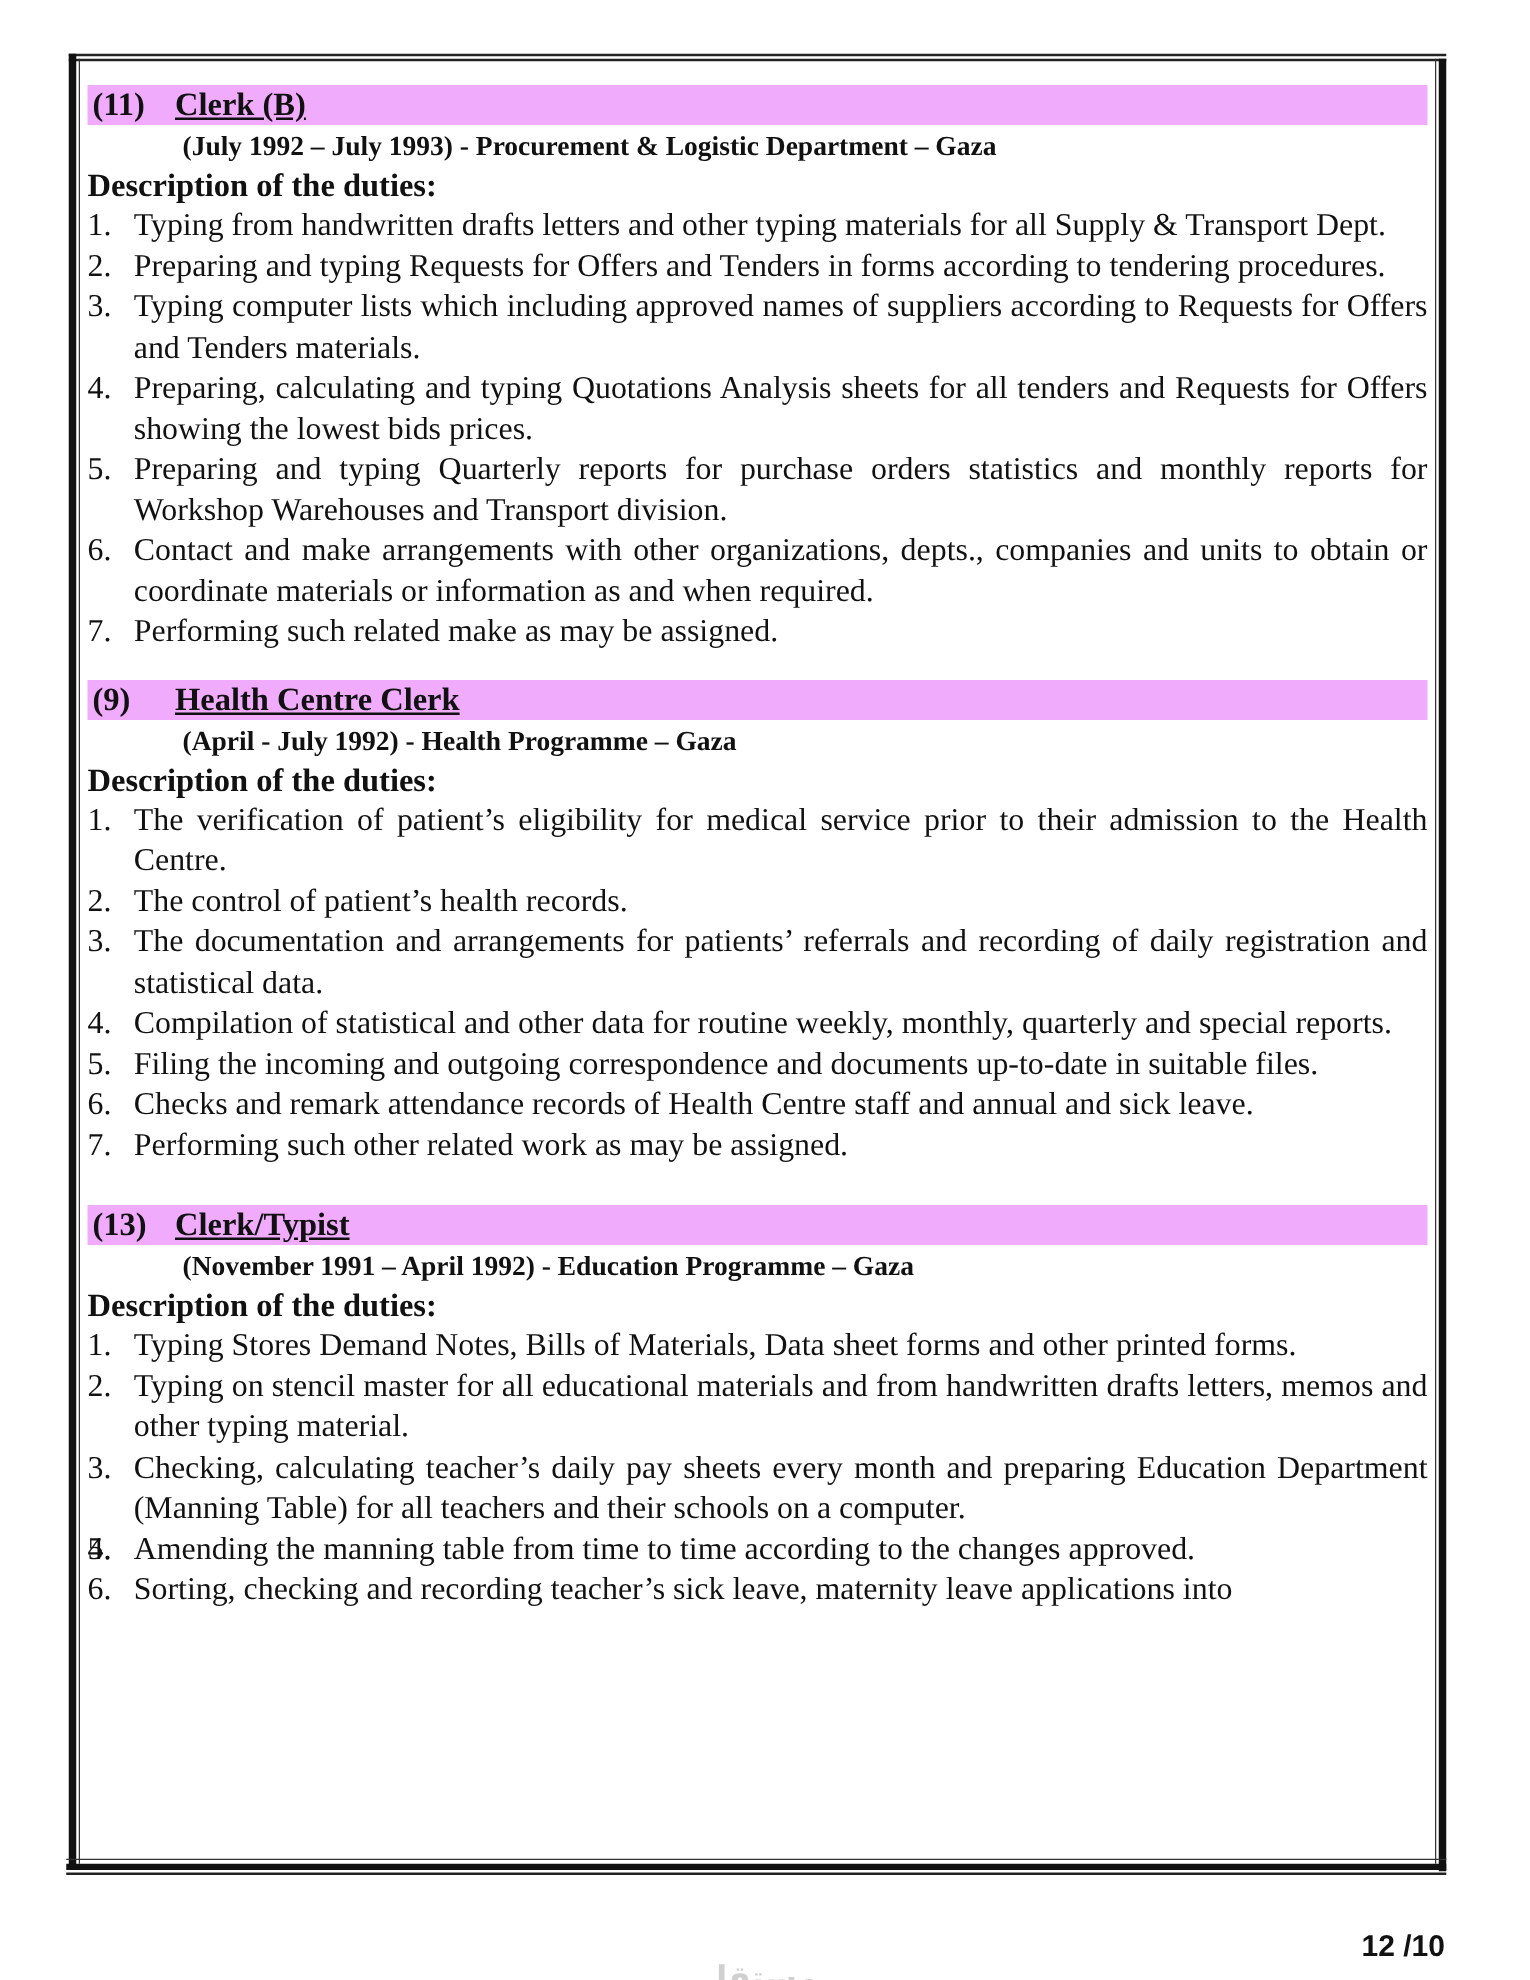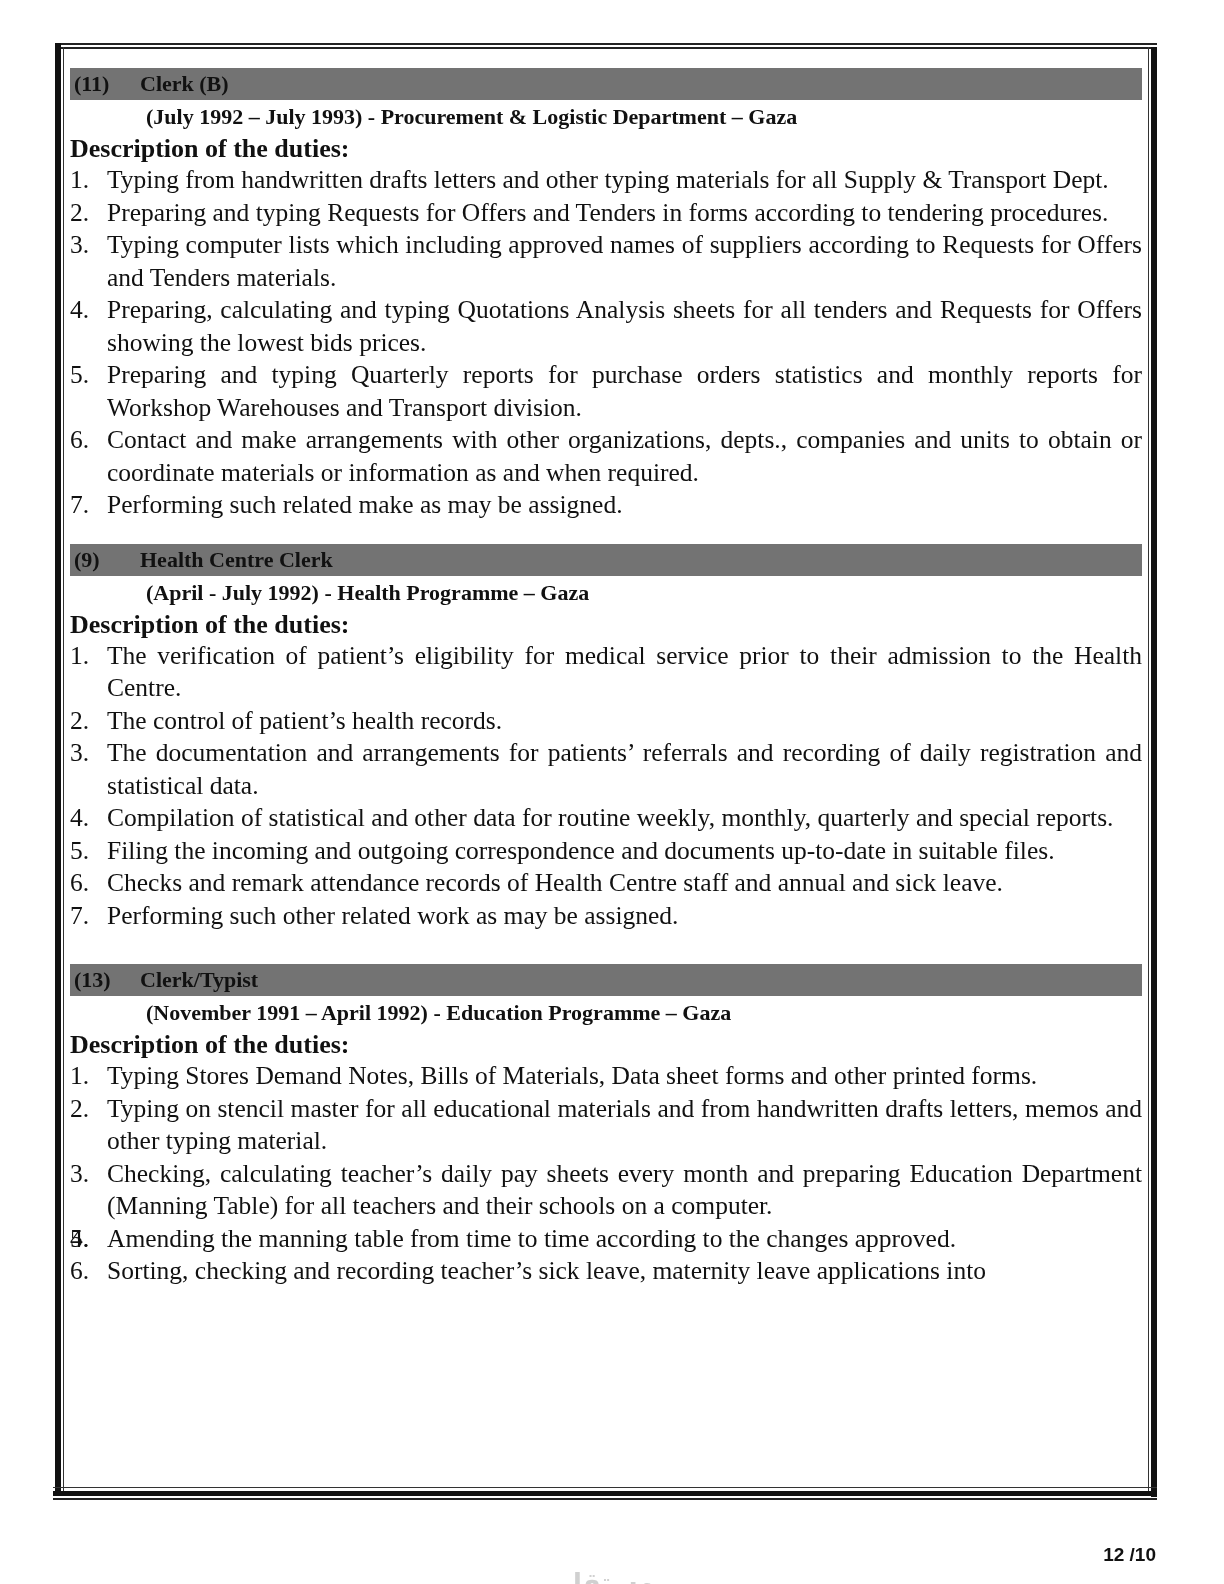--- a/index.html
+++ b/index.html
@@ -11,36 +11,36 @@
   .left-border { position: absolute; left: 0; top: 0; width: 6px; height: 1450px; background: #111; }
   .left-border-inner { position: absolute; left: 8px; top: 4px; width: 1px; height: 1444px; background: #333; }
   .right-border { position: absolute; right: 0; top: 4px; width: 6px; height: 1450px; background: #111; }
   .right-border-inner { position: absolute; right: 8px; top: 4px; width: 1px; height: 1444px; background: #333; }
   .bottom-border { position: absolute; left: -2px; top: 1444px; width: 1104px; height: 12px; box-sizing: border-box;
                    border-top: 1px solid #333; }
   .bottom-border::before { content:""; position:absolute; left:0; right:0; top:3px; height:5px; background:#111; }
   .bottom-border::after { content:""; position:absolute; left:0; right:0; top:10px; height:2px; background:#222; }
 
   .content { position: absolute; left: 70px; top: 68px; width: 1072px; }
-  .job-header { background: #737373; font-weight: bold; font-size: 22px; line-height: 32px;
-                padding-left: 4px; height: 32px; }
+  .job-header { background: #f0abfc; font-weight: bold; font-size: 26px; line-height: 32px;
+                padding-left: 4px; height: 32px; text-decoration: underline; }
   .job-header .num { display: inline-block; width: 66px; }
   .job-sub { font-weight: bold; font-size: 22px; line-height: 33px; padding-left: 76px; }
   .duties-label { font-weight: bold; font-size: 26px; line-height: 31px; }
   ol.duties { list-style: none; margin: 0; padding: 0; }
   ol.duties li { position: relative; padding-left: 37px; font-size: 25.5px; line-height: 32.5px; text-align: justify; }
   ol.duties li .n { position: absolute; left: 0; top: 0; }
   .gap-a { height: 22px; }
   .gap-b { height: 32px; }
 
   .watermark { position: absolute; left: 532px; top: 1570px; width: 150px; text-align: center; color: #c8c8c8;
                font-family: "DejaVu Sans", sans-serif; }
   .watermark .logo { font-size: 26px; font-weight: bold; line-height: 26px; color:#d0d0d0; }
   .watermark .site { font-size: 24px; line-height: 22px; font-weight: normal; text-align: center; }
-  .page-num { position: absolute; right: 68px; top: 1544px; font-weight: bold; font-size: 19px;
+  .page-num { position: absolute; right: 68px; top: 1544px; font-weight: bold; font-size: 24px;
               font-family: "Liberation Sans", sans-serif; }
 </style>
 </head>
 <body>
 
 <div class="frame">
   <div class="top-border"></div>
   <div class="left-border"></div>
   <div class="left-border-inner"></div>
   <div class="right-border"></div>

